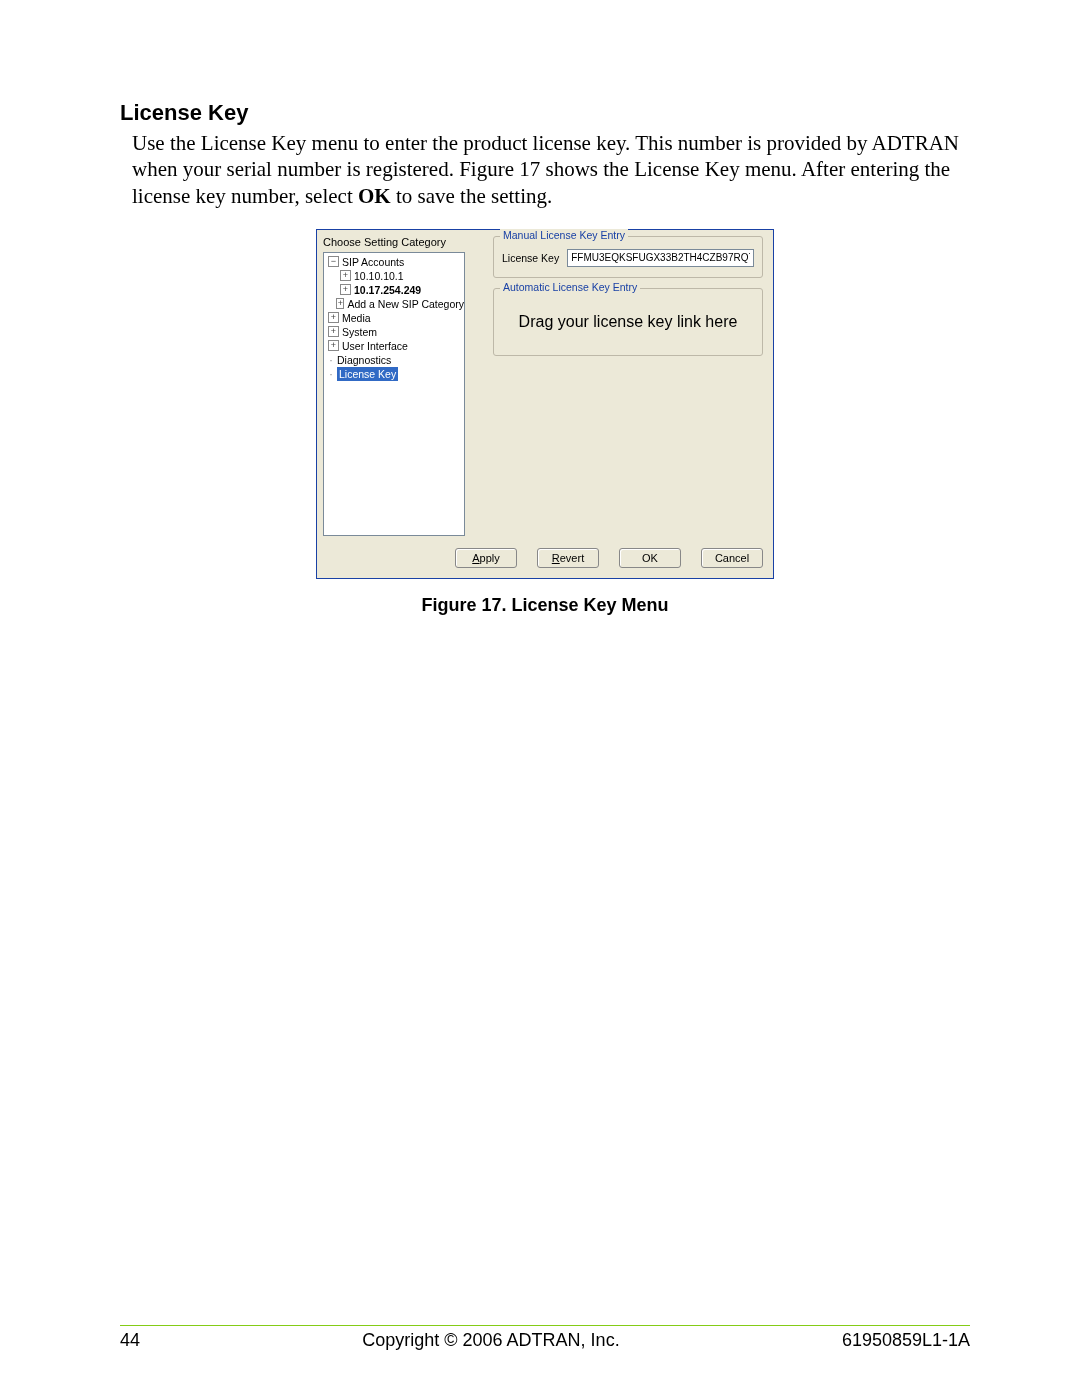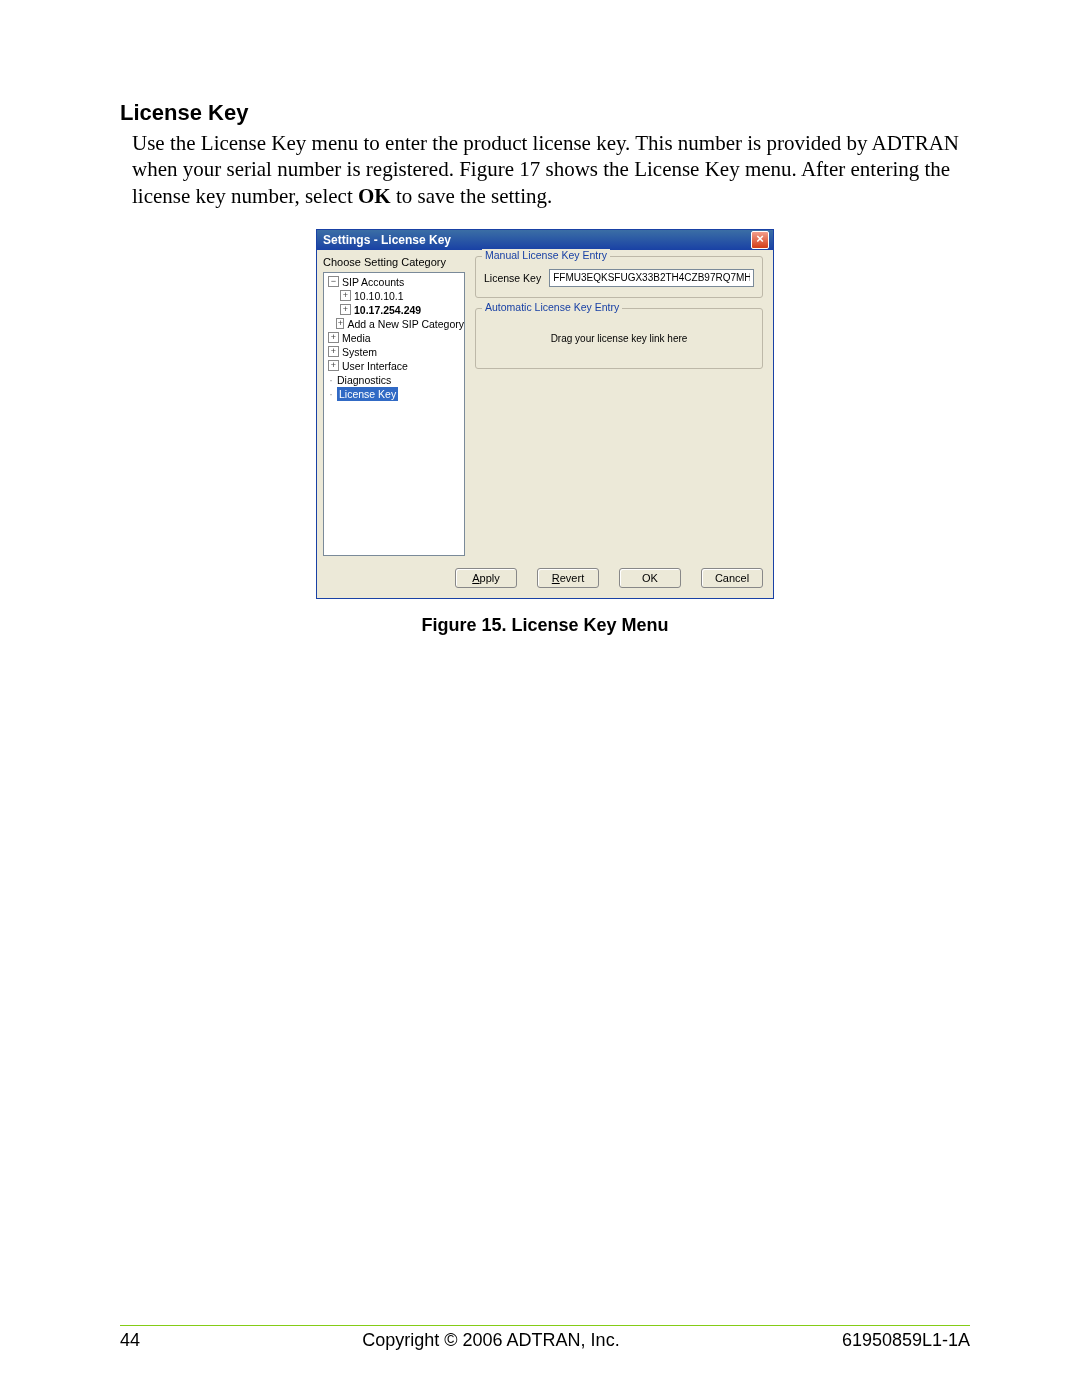--- a/index.html
+++ b/index.html
@@ -134,20 +134,21 @@
     padding: 6px 10px 0 6px;
     box-sizing: border-box;
     position: relative;
   }
   .group {
     border: 1px solid #bdb8a8;
     border-radius: 3px;
     margin-bottom: 10px;
     padding: 10px 8px 10px 8px;
     position: relative;
+    margin-left: 18px;
   }
   .group-label {
     position: absolute;
     top: -8px;
     left: 6px;
     background: #ece9d8;
     padding: 0 3px;
     color: #1941A5;
     font-size: 10.5px;
   }
@@ -161,21 +162,21 @@
     flex: 1;
     border: 1px solid #7a8a99;
     height: 16px;
     font-family: Tahoma, Arial, sans-serif;
     font-size: 10px;
     padding: 0 3px;
     background: #fff;
   }
   .dropzone {
     text-align: center;
-    font-size: 10px;
+    font-size: 16px;
     padding: 14px 0;
   }
   .dlg-buttons {
     display: flex;
     justify-content: flex-end;
     gap: 20px;
     padding: 8px 10px 10px 0;
   }
   .dlg-buttons button {
     width: 62px;
@@ -217,24 +218,20 @@
 
 
   <div class="section-heading">License Key</div>
 
   <p class="body-text">
     <span>Use the License Key menu to enter the product license key.  This number is provided by ADTRAN when your serial number is registered.  Figure 17 shows the License Key menu.  After entering the license key number, select </span><b>OK</b><span> to save the setting.</span>
   </p>
 
   <div class="figure-wrap">
     <div class="dialog">
-      <div class="titlebar">
-        <span>Settings - License Key</span>
-        <span class="closebox">×</span>
-      </div>
 
       <div class="dialog-body">
         <div class="sidebar">
           <div class="side-title">Choose Setting Category</div>
           <div class="treebox">
             <div class="tree-row">
               <span class="tree-icon">−</span>
               <span class="lbl">SIP Accounts</span>
             </div>
             <div class="tree-row">
@@ -292,21 +289,21 @@
       </div>
 
       <div class="dlg-buttons">
         <button class="underline-first"><span>Apply</span></button>
         <button class="underline-first"><span>Revert</span></button>
         <button><span>OK</span></button>
         <button><span>Cancel</span></button>
       </div>
     </div>
 
-    <div class="figure-caption">Figure 15.  License Key Menu</div>
+    <div class="figure-caption">Figure 17.  License Key Menu</div>
   </div>
 
   <div class="footer">
     <span>44</span>
     <span>Copyright © 2006 ADTRAN, Inc.</span>
     <span>61950859L1-1A</span>
   </div>
 
 </div>
 

